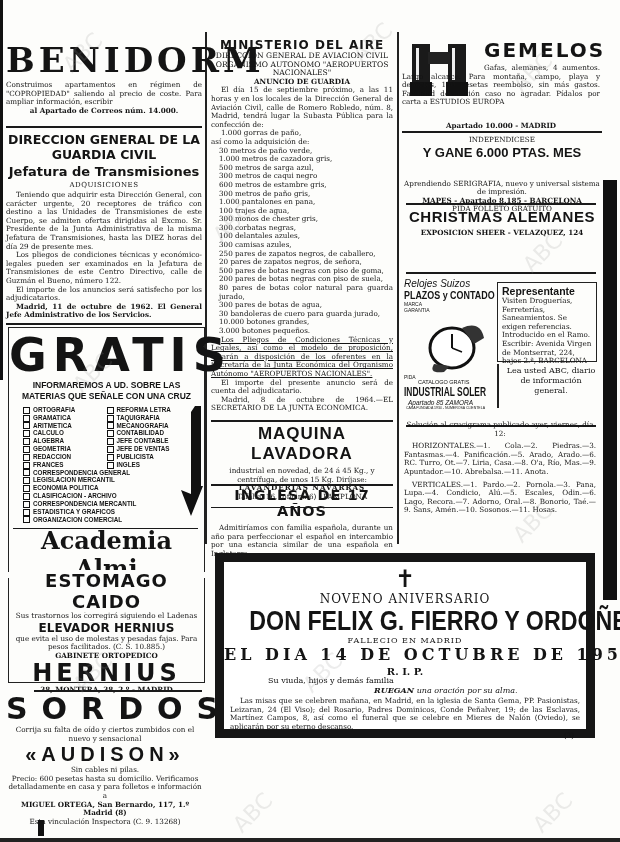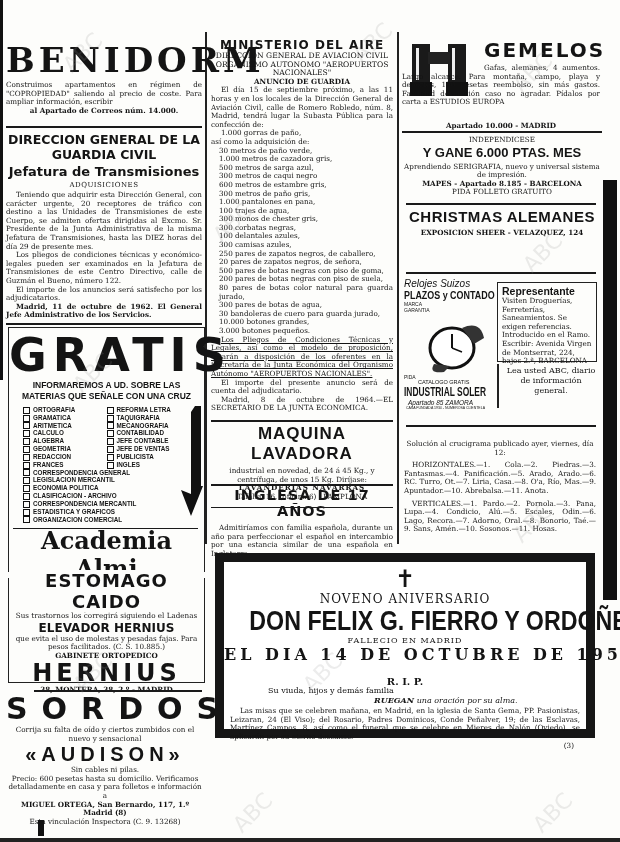--- a/index.html
+++ b/index.html
@@ -204,21 +204,21 @@
   </svg>
   <div class="abs gemelos" style="left:82px;top:0px;">GEMELOS</div>
   <div class="abs tiny" style="left:0;top:26px;width:198px;text-indent:82px;">Gafas, alemanes, 4 aumentos. Largo alcance. Para montaña, campo, playa y deportes, 150 pesetas reembolso, sin más gastos. Facilidad devolución caso no agradar. Pídalos por carta a ESTUDIOS EUROPA</div>
   <div class="abs tiny center bold" style="left:0;top:84px;width:198px;">Apartado 10.000 - MADRID</div>
 </section>
 <div class="hrule" style="left:402px;top:131px;width:200px;"></div>
 
 <section class="abs" style="left:402px;top:136px;width:200px;">
   <div class="tiny center">INDEPENDICESE</div>
   <div class="gane">Y GANE 6.000 PTAS. MES</div>
-  <div class="tiny center" style="margin-top:3px;">Aprendiendo SERIGRAFIA, nuevo y universal sistema de impresión.</div>
+  <div class="tiny center" style="margin-top:20px;">Aprendiendo SERIGRAFIA, nuevo y universal sistema de impresión.</div>
   <div class="tiny center bold">MAPES - Apartado 8.185 - BARCELONA</div>
   <div class="tiny center">PIDA FOLLETO GRATUITO</div>
 </section>
 <div class="hrule" style="left:406px;top:203px;width:190px;"></div>
 
 <section class="abs" style="left:402px;top:208px;width:200px;">
   <div class="christmas">CHRISTMAS ALEMANES</div>
   <div class="tiny center bold" style="margin-top:4px;">EXPOSICION SHEER - VELAZQUEZ, 124</div>
 </section>
 <div class="hrule" style="left:406px;top:272px;width:190px;"></div>
@@ -244,33 +244,33 @@
 
 <div class="repres-box" style="left:497px;top:282px;width:90px;height:74px;">
   <div class="cond bold" style="font-size:10.5px;">Representante</div>
   <div class="tiny" style="text-align:left;">Visiten Droguerías, Ferreterías, Saneamientos. Se exigen referencias. Introducido en el Ramo. Escribir: Avenida Virgen de Montserrat, 224, bajos 2.ª, BARCELONA</div>
 </div>
 <div class="abs" style="left:497px;top:364px;width:96px;height:44px;border-left:2px solid #222;padding-left:4px;">
   <div class="tiny center" style="font-size:8px;line-height:10px;margin-top:2px;">Lea usted ABC, diario de información general.</div>
 </div>
 <div class="hrule" style="left:406px;top:425px;width:190px;height:1.5px;"></div>
 
-<section class="abs" style="left:404px;top:440px;width:192px;">
+<section class="abs" style="left:404px;top:421px;width:192px;">
   <div class="tiny center">Solución al crucigrama publicado ayer, viernes, día 12:</div>
   <div class="tiny" style="text-indent:8px;margin-top:4px;">HORIZONTALES.—1. Cola.—2. Piedras.—3. Fantasmas.—4. Panificación.—5. Arado, Arado.—6. RC. Turro, Ot.—7. Liria, Casa.—8. O'a, Río, Mas.—9. Apuntador.—10. Abrebalsa.—11. Anota.</div>
   <div class="tiny" style="text-indent:8px;margin-top:4px;">VERTICALES.—1. Pardo.—2. Pornola.—3. Pana, Lupa.—4. Condicio, Alú.—5. Escales, Odin.—6. Lago, Recora.—7. Adorno, Oral.—8. Bonorio, Taé.—9. Sans, Amén.—10. Sosonos.—11. Hosas.</div>
 </section>
 
 <section class="esquela">
   <div class="center" style="font-size:24px;line-height:26px;margin-top:4px;">✝</div>
   <div class="center" style="font-size:12px;letter-spacing:1px;">NOVENO ANIVERSARIO</div>
   <div class="don">DON FELIX G. FIERRO Y ORDOÑEZ</div>
   <div class="center" style="font-size:8px;letter-spacing:1px;">FALLECIO EN MADRID</div>
   <div class="eldia">EL DIA 14 DE OCTUBRE DE 1953</div>
-  <div class="center bold" style="font-size:10px;margin-top:12px;">R. I. P.</div>
+  <div class="center bold" style="font-size:10px;margin-top:2px;">R. I. P.</div>
   <div class="tiny" style="font-size:8px;padding-left:44px;">Su viuda, hijos y demás familia</div>
   <div class="tiny" style="font-size:8px;padding-left:150px;font-style:italic;">
     <span class="bold">RUEGAN</span>
     <span>una oración por su alma.</span>
   </div>
   <div class="tiny" style="font-size:7.2px;padding:2px 6px 0 6px;text-indent:10px;">Las misas que se celebren mañana, en Madrid, en la iglesia de Santa Gema, PP. Pasionistas, Leizaran, 24 (El Viso); del Rosario, Padres Dominicos, Conde Peñalver, 19; de las Esclavas, Martínez Campos, 8, así como el funeral que se celebre en Mieres de Nalón (Oviedo), se aplicarán por su eterno descanso.</div>
   <div class="tiny" style="text-align:right;padding-right:12px;">(3)</div>
 </section>
 
 <div class="watermark" style="left:60px;top:40px;">ABC</div>

